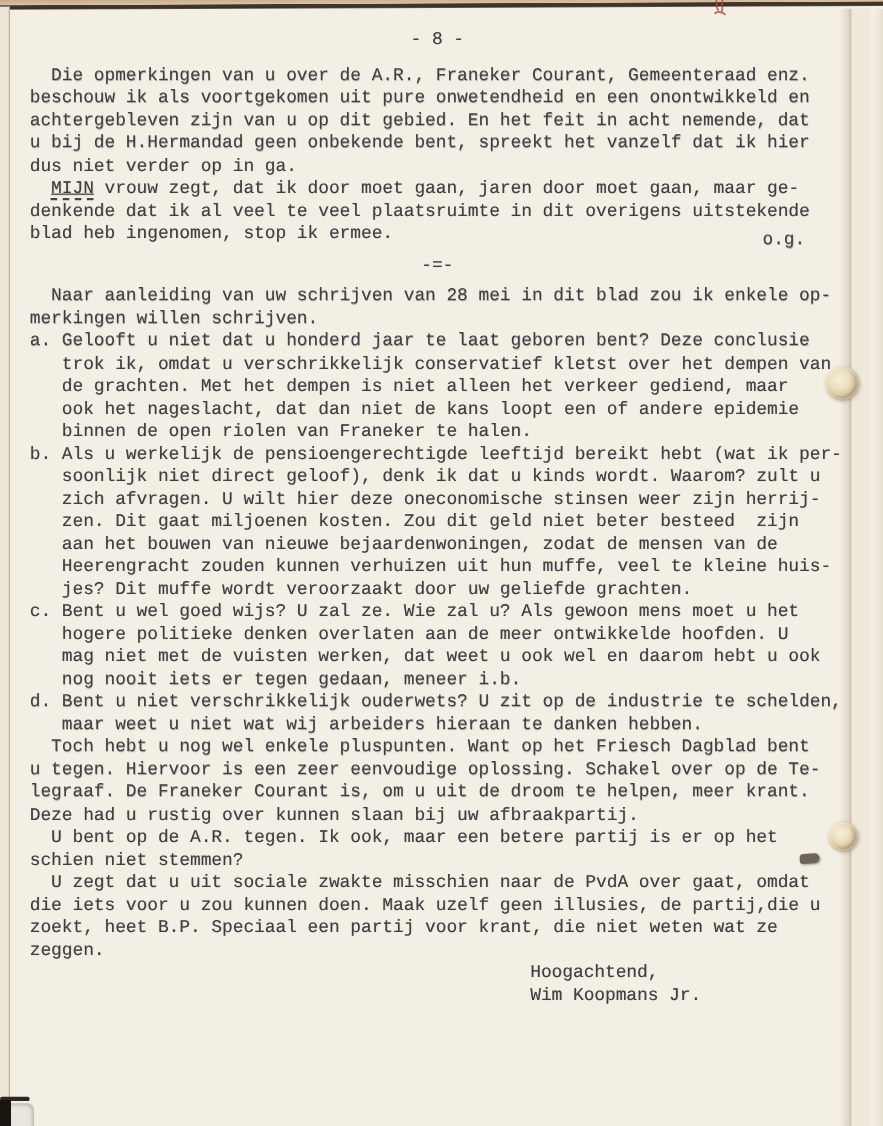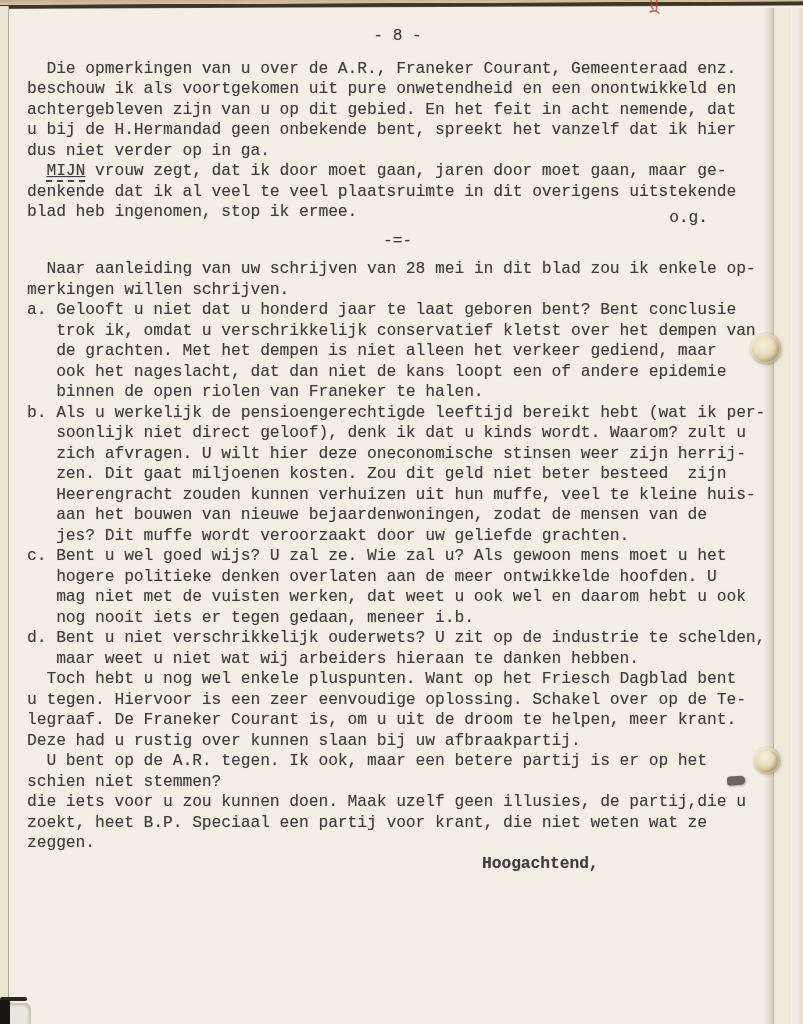--- a/index.html
+++ b/index.html
@@ -55,23 +55,23 @@
     box-shadow:1px 1px 2px rgba(80,75,65,0.5);
   }
   
   .text{
     position:absolute;left:27px;top:26px;width:741px;
     font-size:16.2px;color:#403e42;
     text-shadow:0.3px 0.3px 0.7px rgba(64,62,66,0.45);
   }
   .line{white-space:pre;height:20.5px;line-height:20.5px;position:relative;}
   .center{text-align:center;}
-  .sig{padding-left:455px;font-weight:bold;}
+  .sig{padding-left:455px;}
   .page-number{margin-bottom:12px;}
-  .right-note{position:absolute;right:60px;top:6px;}
+  .right-note{position:absolute;right:36px;top:6px;}
   .u{border-bottom:2px dashed #46444a;padding-bottom:0px;text-decoration:underline;}
 </style>
 </head>
 <body>
 
 <div class="page">
   <div class="top-edge"></div>
   <div class="left-edge"></div>
   <div class="right-shadow"></div>
   <div class="right-strip"></div>
@@ -90,48 +90,50 @@
         <div class="line">u bij de H.Hermandad geen onbekende bent, spreekt het vanzelf dat ik hier</div>
         <div class="line">dus niet verder op in ga.</div>
         <div class="line">  <span class="u">MIJN</span> vrouw zegt, dat ik door moet gaan, jaren door moet gaan, maar ge-</div>
         <div class="line">denkende dat ik al veel te veel plaatsruimte in dit overigens uitstekende</div>
         <div class="line">blad heb ingenomen, stop ik ermee.<span class="right-note">o.g.</span></div>
         <div style="height: 8px;"></div>
         <div class="line center">-=-</div>
         <div style="height: 8px;"></div>
         <div class="line">  Naar aanleiding van uw schrijven van 28 mei in dit blad zou ik enkele op-</div>
         <div class="line">merkingen willen schrijven.</div>
-        <div class="line">a. Gelooft u niet dat u honderd jaar te laat geboren bent? Bent conclusie</div>
+        <div class="line">a. Gelooft u niet dat u honderd jaar te laat geboren bent? Deze conclusie</div>
         <div class="line">   trok ik, omdat u verschrikkelijk conservatief kletst over het dempen van</div>
         <div class="line">   de grachten. Met het dempen is niet alleen het verkeer gediend, maar</div>
         <div class="line">   ook het nageslacht, dat dan niet de kans loopt een of andere epidemie</div>
         <div class="line">   binnen de open riolen van Franeker te halen.</div>
         <div class="line">b. Als u werkelijk de pensioengerechtigde leeftijd bereikt hebt (wat ik per-</div>
         <div class="line">   soonlijk niet direct geloof), denk ik dat u kinds wordt. Waarom? zult u</div>
         <div class="line">   zich afvragen. U wilt hier deze oneconomische stinsen weer zijn herrij-</div>
         <div class="line">   zen. Dit gaat miljoenen kosten. Zou dit geld niet beter besteed  zijn</div>
+        <div class="line">   aan het bouwen van nieuwe bejaardenwoningen, zodat de mensen van de</div>
         <div class="line">   Heerengracht zouden kunnen verhuizen uit hun muffe, veel te kleine huis-</div>
-        <div class="line">   aan het bouwen van nieuwe bejaardenwoningen, zodat de mensen van de</div>
         <div class="line">   jes? Dit muffe wordt veroorzaakt door uw geliefde grachten.</div>
         <div class="line">c. Bent u wel goed wijs? U zal ze. Wie zal u? Als gewoon mens moet u het</div>
         <div class="line">   hogere politieke denken overlaten aan de meer ontwikkelde hoofden. U</div>
         <div class="line">   mag niet met de vuisten werken, dat weet u ook wel en daarom hebt u ook</div>
         <div class="line">   nog nooit iets er tegen gedaan, meneer i.b.</div>
         <div class="line">d. Bent u niet verschrikkelijk ouderwets? U zit op de industrie te schelden,</div>
         <div class="line">   maar weet u niet wat wij arbeiders hieraan te danken hebben.</div>
         <div class="line">  Toch hebt u nog wel enkele pluspunten. Want op het Friesch Dagblad bent</div>
         <div class="line">u tegen. Hiervoor is een zeer eenvoudige oplossing. Schakel over op de Te-</div>
         <div class="line">legraaf. De Franeker Courant is, om u uit de droom te helpen, meer krant.</div>
         <div class="line">Deze had u rustig over kunnen slaan bij uw afbraakpartij.</div>
         <div class="line">  U bent op de A.R. tegen. Ik ook, maar een betere partij is er op het</div>
         <div class="line">schien niet stemmen?</div>
+        <div class="line">  U zegt dat u uit sociale zwakte misschien naar de PvdA over gaat, omdat</div>
         <div class="line">die iets voor u zou kunnen doen. Maak uzelf geen illusies, de partij,die u</div>
         <div class="line">zoekt, heet B.P. Speciaal een partij voor krant, die niet weten wat ze</div>
         <div class="line">zeggen.</div>
         <div class="line sig">Hoogachtend,</div>
+        <div class="line sig">Wim Koopmans Jr.</div>
       </div>
   </div>
 
   <div class="fastener top"></div>
   <div class="fastener bottom"></div>
   <div class="smudge"></div>
 
   <div class="clip-line"></div>
   <div class="clip-black"></div>
   <div class="clip-gray"></div>

